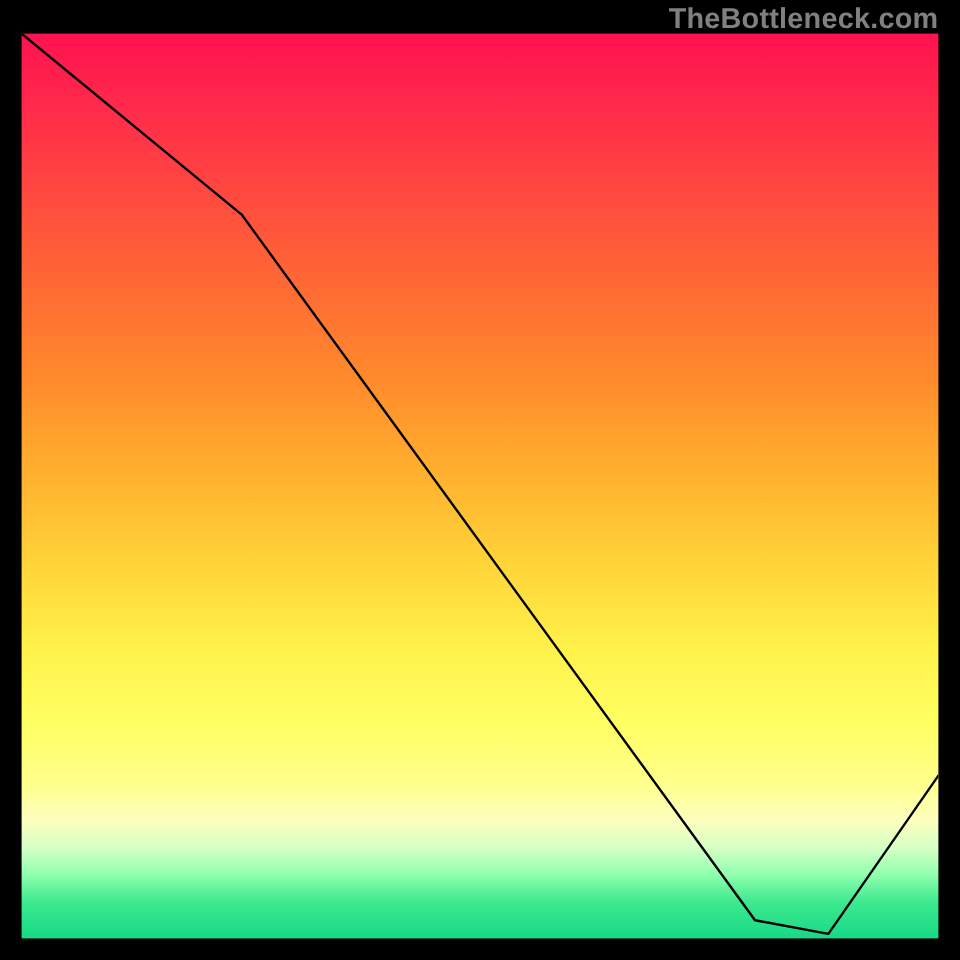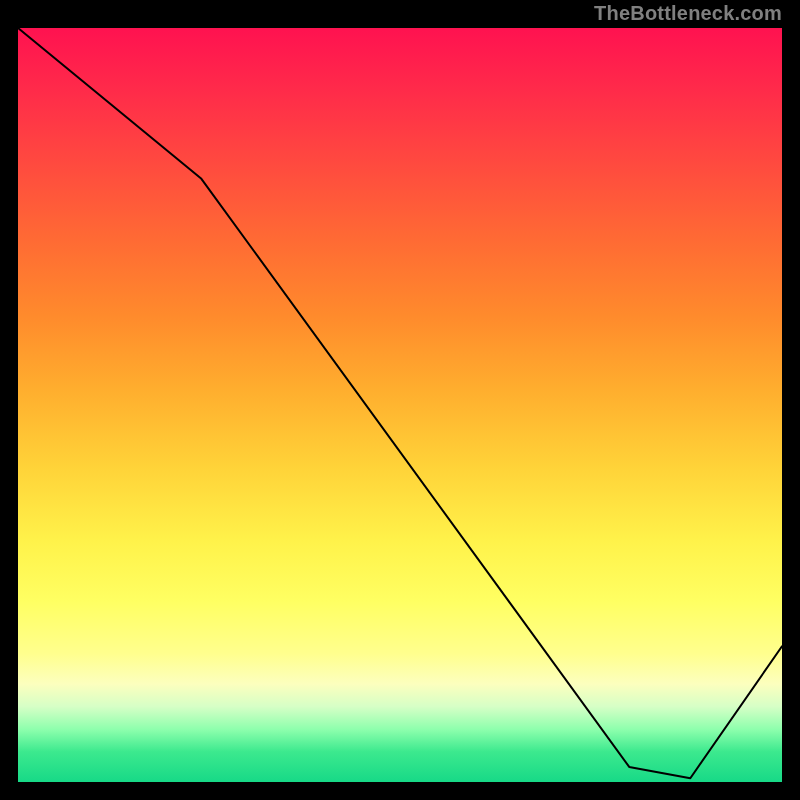--- a/index.html
+++ b/index.html
@@ -15,21 +15,21 @@
     position: relative;
     width: 800px;
     height: 800px;
     background: #000;
   }
   .watermark {
     position: absolute;
     top: 2px;
     right: 18px;
     color: #808080;
-    font-size: 20px;
+    font-size: 24px;
     font-weight: 600;
     letter-spacing: 0.2px;
     z-index: 10;
   }
   .plot {
     position: absolute;
     left: 18px;
     top: 28px;
     width: 764px;
     height: 754px;

